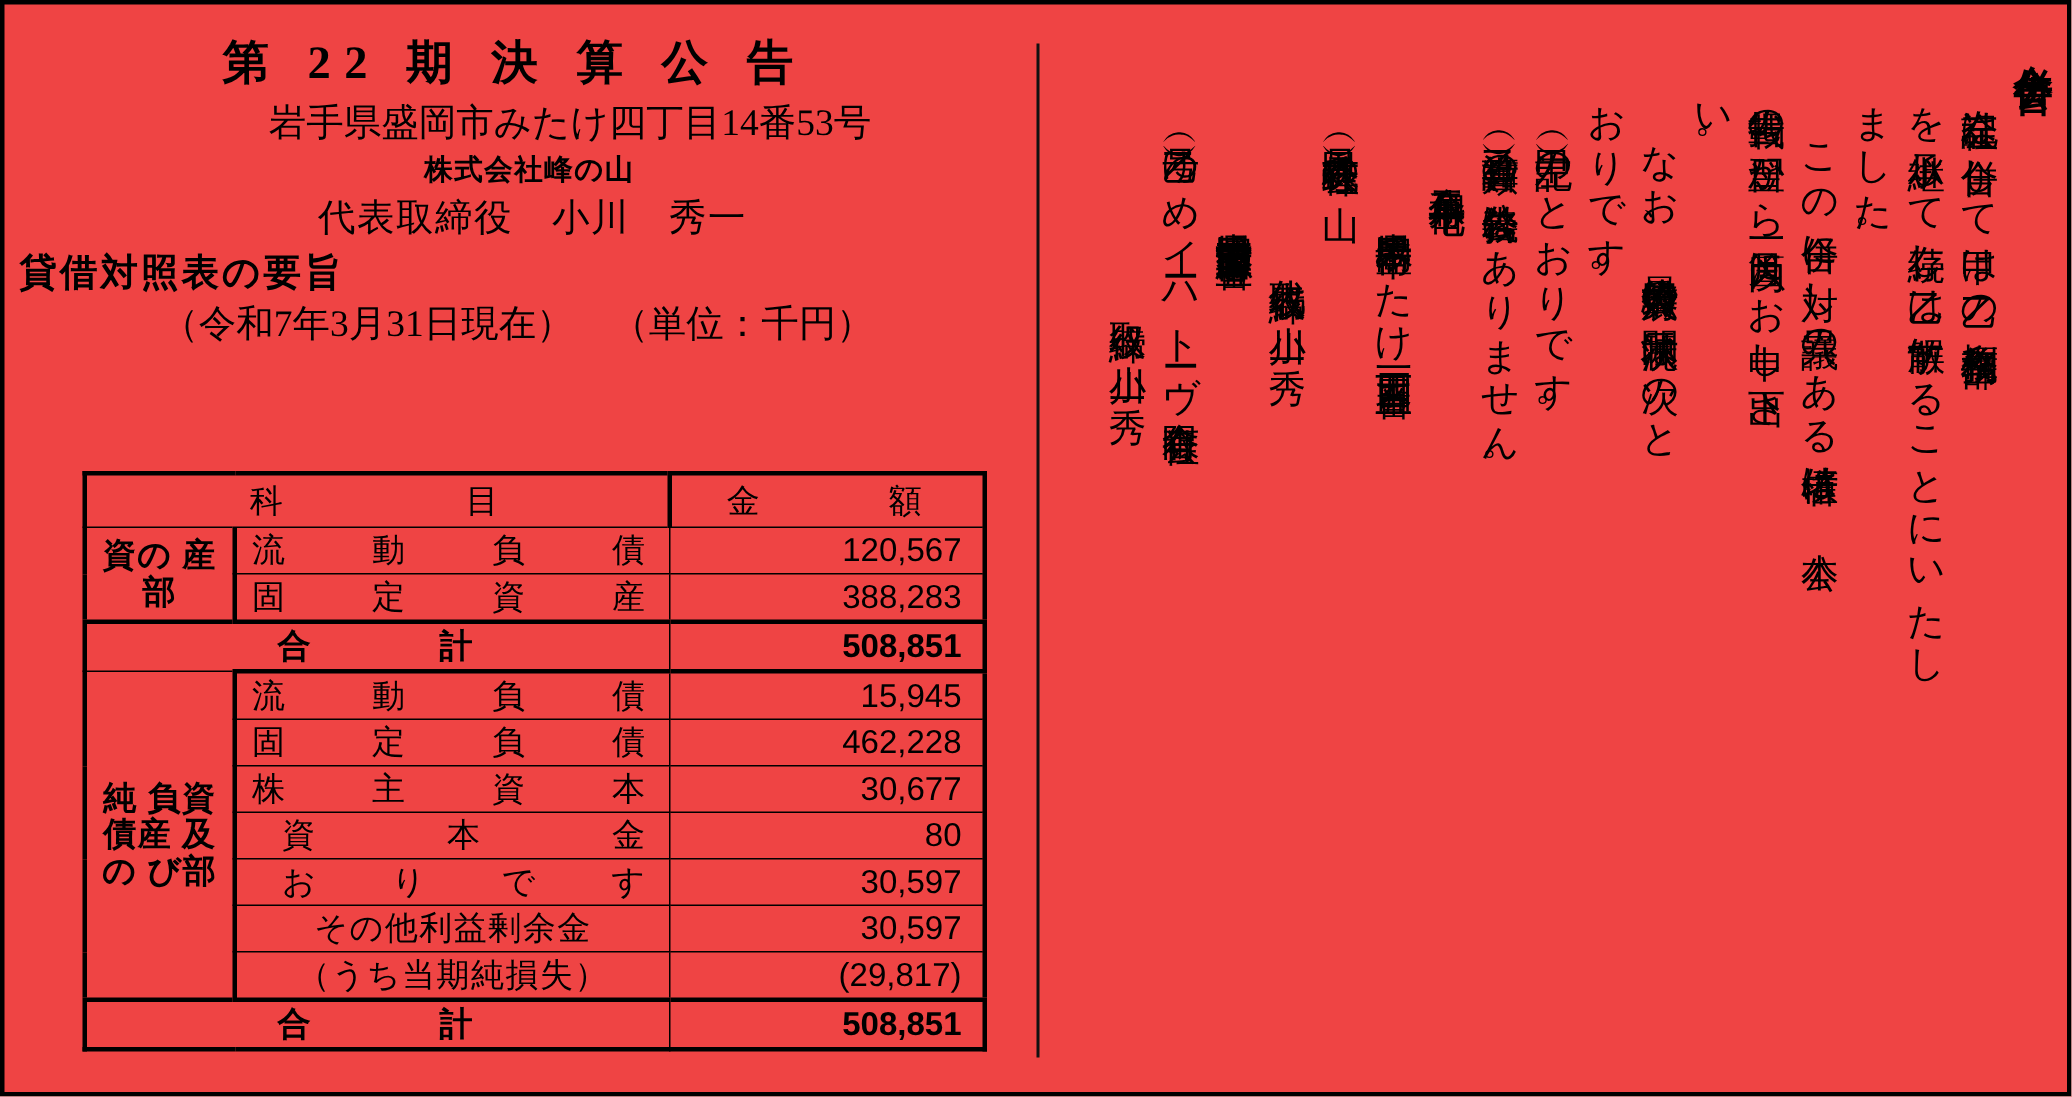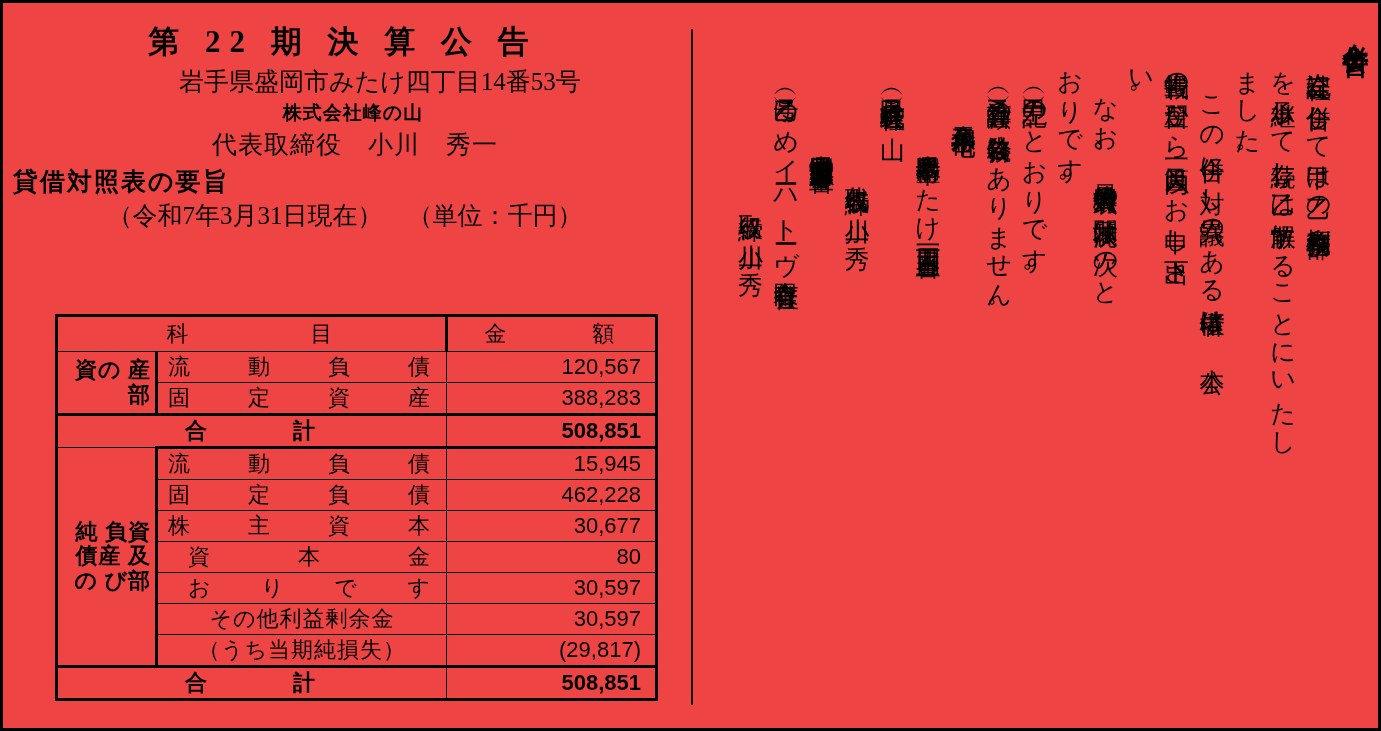--- a/index.html
+++ b/index.html
@@ -127,21 +127,21 @@
     padding-left: 14px !important;
     height: 36px !important;
   }
   .hdr-amt {
     text-align: center;
     font-size: 24px;
     letter-spacing: 14px;
     padding-left: 14px !important;
   }
   .grp {
-    text-align: right;
+    text-align: center;
     font-weight: bold;
     font-size: 26px;
     line-height: 1.12;
     letter-spacing: 1px;
   }
   .item {
     text-align: justify;
     text-align-last: justify;
     font-size: 22px;
     padding: 0 16px 0 10px !important;

